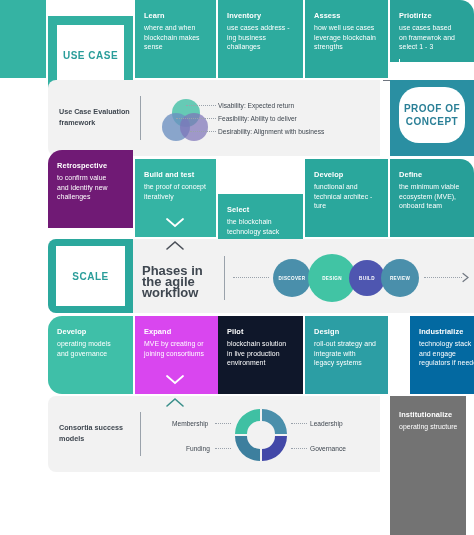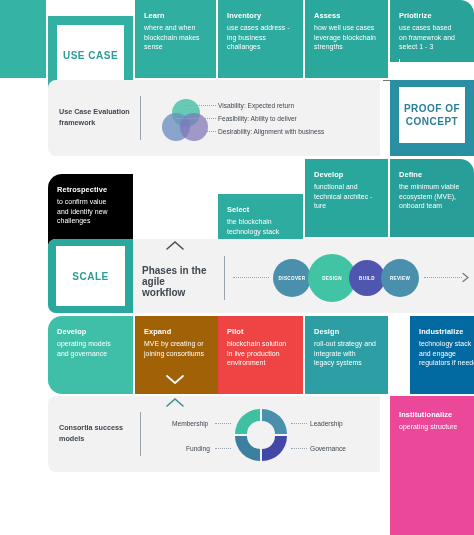--- a/index.html
+++ b/index.html
@@ -179,35 +179,45 @@
   <div class="dots" style="left:176px;top:118px;width:40px;"></div>
   <div class="dots" style="left:190px;top:131px;width:26px;"></div>
 
   <div class="legend" style="left:218px;top:101px;">Visability: Expected return</div>
   <div class="legend" style="left:218px;top:114px;">Feasibility: Ability to deliver</div>
   <div class="legend" style="left:218px;top:127px;">Desirability: Alignment with business</div>
 
   <div class="bracket-dark" style="left:383px;top:80px;width:9px;height:9px;"></div>
 
   <div class="card" style="left:390px;top:80px;width:84px;height:76px;background:#2a8fa2;">
-    <div class="whitebox" style="left:9px;top:7px;width:66px;height:56px;">
+    <div class="whitebox" style="left:9px;top:7px;width:66px;height:56px;border-radius:20px;">
       <span style="color:#2a7f96;white-space:pre-line;">PROOF OF
 CONCEPT</span>
     </div>
   </div>
 
-  <div class="card" style="left:48px;top:174px;width:85px;height:78px;background:#000000;border-top-left-radius:14px;padding-left:40px;">
+  <div class="card" style="left:48px;top:150px;width:85px;height:78px;background:#701a75;border-top-left-radius:14px;padding-left:40px;">
     <div class="inner">
       <p class="ttl">Retrospective</p>
       <p class="bdy">to confirm value
 and identify new
 challenges</p>
     </div>
   </div>
 
+  <div class="card" style="left:135px;top:159px;width:81px;height:78px;background:#35b4a4;">
+    <div class="inner">
+      <p class="ttl">Build and test</p>
+      <p class="bdy">the proof of concept
+iteratively</p>
+    </div>
+    <svg class="chev" style="left:30px;top:58px;" width="20" height="11" viewBox="0 0 20 11">
+      <path d="M2 2 L10 9 L18 2" fill="none" stroke="#ffffff" stroke-width="1.8" stroke-linecap="round"></path>
+    </svg>
+  </div>
 
   <div class="card" style="left:218px;top:159px;width:85px;height:78px;background:#2eac9f;margin-top:35px;">
     <div class="inner">
       <p class="ttl">Select</p>
       <p class="bdy">the blockchain
 technology stack</p>
     </div>
   </div>
 
   <div class="card" style="left:305px;top:159px;width:83px;height:78px;background:#2aa79c;">
@@ -233,21 +243,21 @@
   <div class="card" style="left:48px;top:239px;width:85px;height:74px;background:#2ba89d;border-radius:8px 0 0 8px;padding-left:48px;">
     <div class="whitebox" style="left:8px;top:7px;width:69px;height:60px;">
       <span style="color:#2a9d9a;">SCALE</span>
     </div>
   </div>
 
   <svg class="chev" style="left:165px;top:240px;" width="20" height="11" viewBox="0 0 20 11">
     <path d="M2 9 L10 2 L18 9" fill="none" stroke="#4a4f58" stroke-width="1.6" stroke-linecap="round"></path>
   </svg>
 
-  <div class="lbl" style="position:absolute;left:142px;top:265px;width:80px;font-size:10px;font-weight:bold;color:#3f4750;line-height:11px;white-space:pre-line;">Phases in the agile
+  <div class="lbl" style="position:absolute;left:142px;top:265px;width:80px;font-size:13px;font-weight:bold;color:#3f4750;line-height:11px;white-space:pre-line;">Phases in the agile
 workflow</div>
 
   <div class="vrule" style="left:224px;top:256px;height:44px;"></div>
 
   <div class="dots" style="left:233px;top:277px;width:36px;"></div>
 
   <div class="phase" style="left:273px;top:259px;width:38px;height:38px;background:#4a8fab;">
     <span>DISCOVER</span>
   </div>
   <div class="phase" style="left:308px;top:254px;width:48px;height:48px;background:#41c4a4;">
@@ -266,32 +276,32 @@
   </svg>
 
   <div class="card" style="left:48px;top:316px;width:85px;height:78px;background:#3fbfa8;border-top-left-radius:14px;border-bottom-left-radius:14px;">
     <div class="inner">
       <p class="ttl">Develop</p>
       <p class="bdy">operating models
 and governance</p>
     </div>
   </div>
 
-  <div class="card" style="left:135px;top:316px;width:85px;height:78px;background:#a16207;">
+  <div class="card" style="left:135px;top:316px;width:85px;height:78px;background:#d946ef;">
     <div class="inner">
       <p class="ttl">Expand</p>
       <p class="bdy">MVE by creating or
 joining consortiums</p>
     </div>
     <svg class="chev" style="left:30px;top:58px;" width="20" height="11" viewBox="0 0 20 11">
       <path d="M2 2 L10 9 L18 2" fill="none" stroke="#ffffff" stroke-width="1.8" stroke-linecap="round"></path>
     </svg>
   </div>
 
-  <div class="card" style="left:218px;top:316px;width:85px;height:78px;background:#ef4444;">
+  <div class="card" style="left:218px;top:316px;width:85px;height:78px;background:#0f172a;">
     <div class="inner">
       <p class="ttl">Pilot</p>
       <p class="bdy">blockchain solution
 in live production
 environment</p>
     </div>
   </div>
 
   <div class="card" style="left:305px;top:316px;width:83px;height:78px;background:#2c9ea4;">
     <div class="inner">
@@ -334,20 +344,20 @@
   <div class="dots" style="left:215px;top:423px;width:16px;"></div>
   <div class="dots" style="left:215px;top:448px;width:16px;"></div>
   <div class="dots" style="left:291px;top:423px;width:16px;"></div>
   <div class="dots" style="left:291px;top:448px;width:16px;"></div>
 
   <div class="legend" style="left:172px;top:419px;">Membership</div>
   <div class="legend" style="left:186px;top:444px;">Funding</div>
   <div class="legend" style="left:310px;top:419px;">Leadership</div>
   <div class="legend" style="left:310px;top:444px;">Governance</div>
 
-  <div class="card" style="left:390px;top:396px;width:84px;height:139px;background:#ec4899;">
+  <div class="card" style="left:390px;top:396px;width:76px;height:139px;background:#737373;">
     <div class="inner" style="top:14px;">
       <p class="ttl">Institutionalize</p>
       <p class="bdy">operating structure</p>
     </div>
   </div>
 
 </div>
 
 </body></html>

